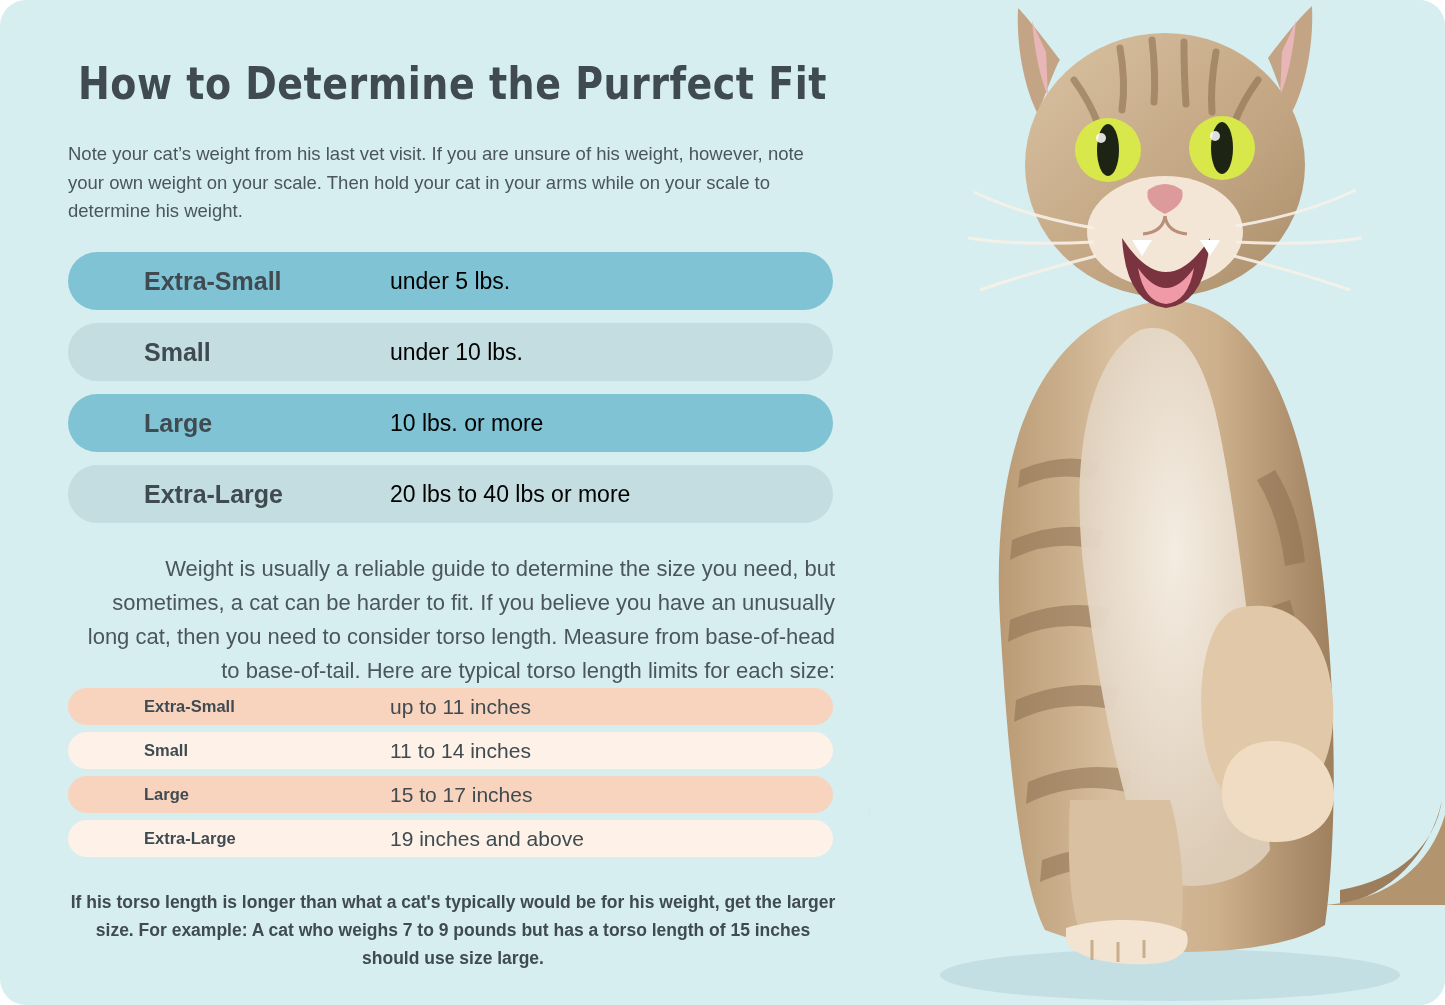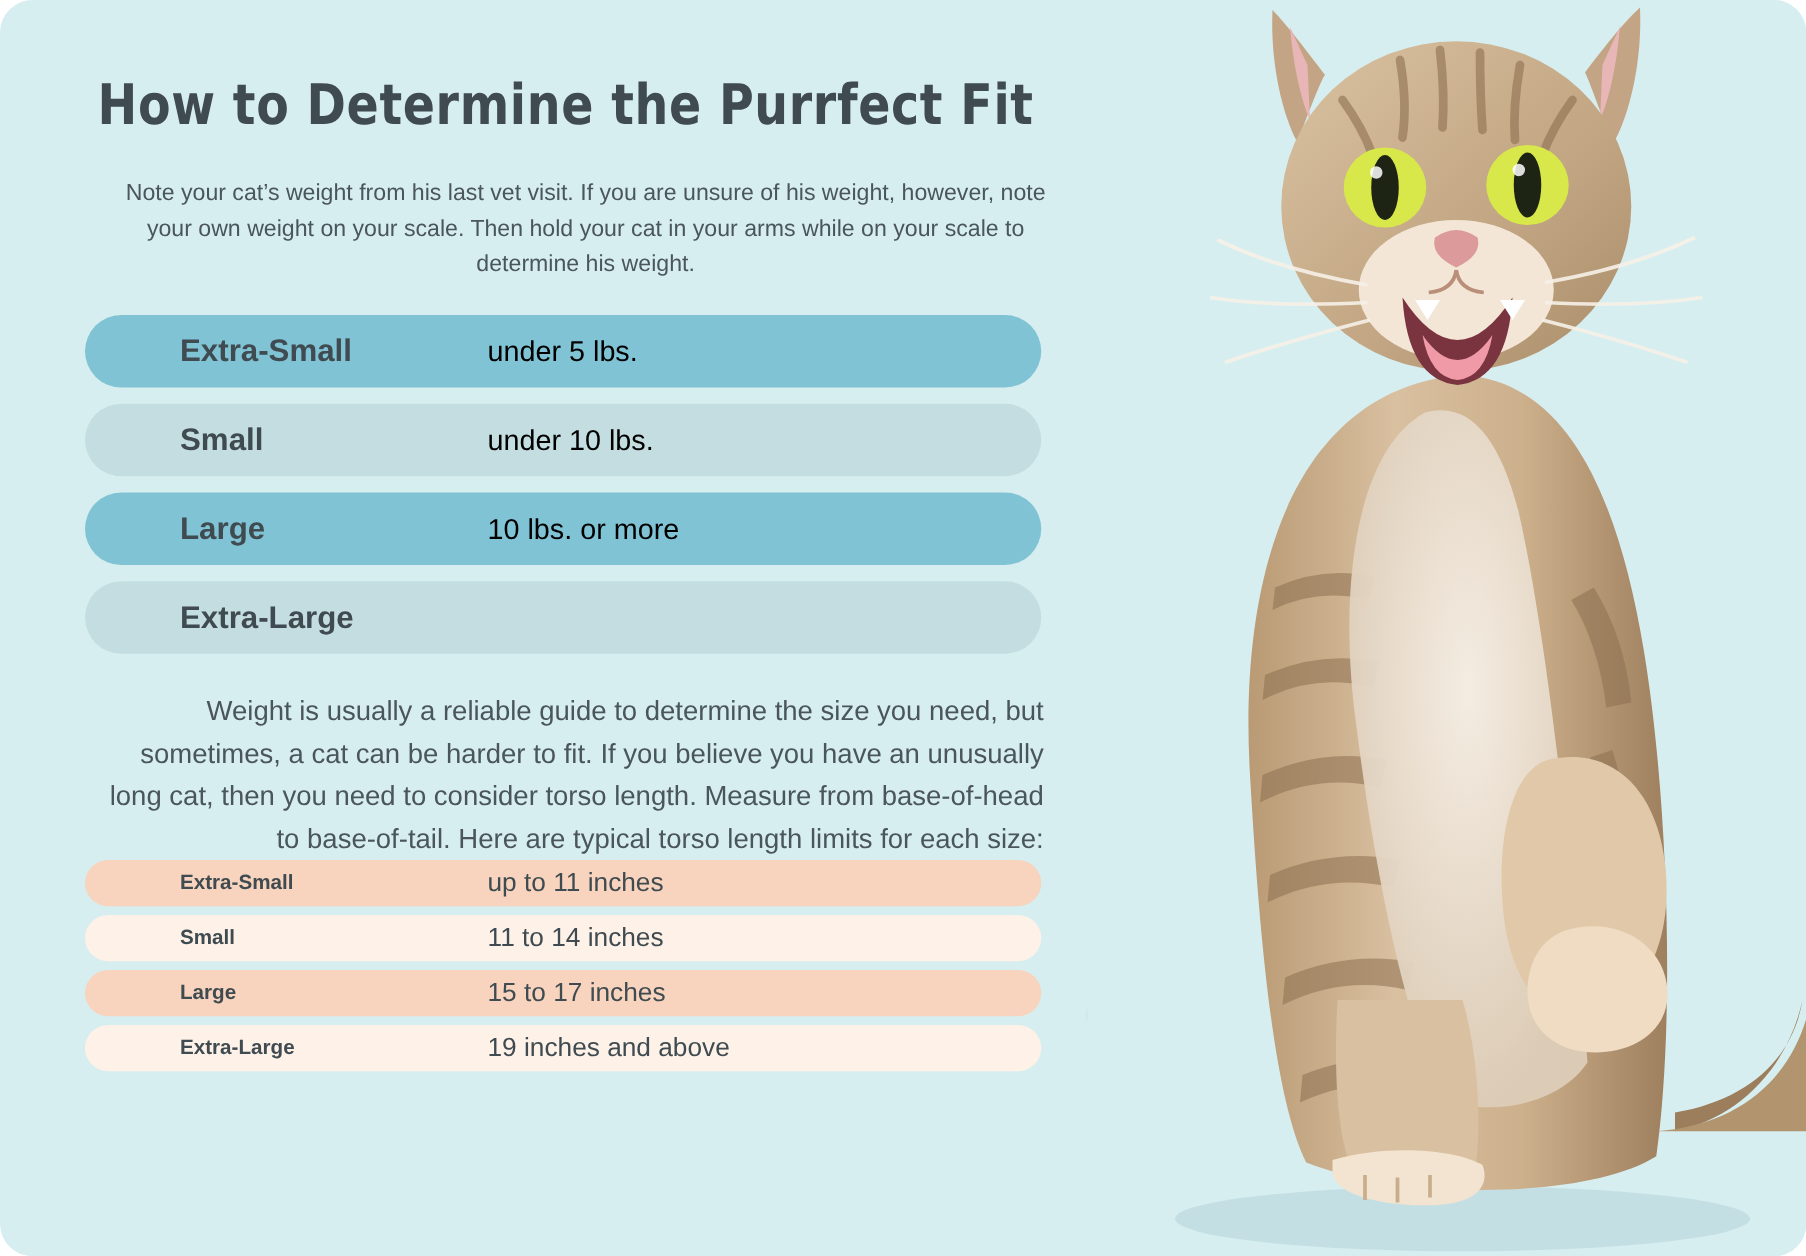--- a/index.html
+++ b/index.html
@@ -69,24 +69,23 @@
     font-weight: bold;
     font-size: 38px;
     letter-spacing: 0.5px;
     color: #3f4b50;
     transform: scaleY(1.18);
     transform-origin: left top;
   }
 
   .intro {
     position: absolute;
-    left: 86px;
+    left: 68px;
     top: 140px;
     width: 765px;
-    text-align: center;
     font-size: 18.5px;
     line-height: 1.55;
     color: #4a565b;
   }
 
   
   .weight-table {
     position: absolute;
     left: 68px;
     top: 252px;
@@ -309,20 +308,21 @@
       <div class="wrow even">
         <div class="label">Small</div>
         <div class="value">under 10 lbs.</div>
       </div>
       <div class="wrow odd">
         <div class="label">Large</div>
         <div class="value">10 lbs. or more</div>
       </div>
       <div class="wrow even">
         <div class="label">Extra-Large</div>
+        <div class="value">20 lbs to 40 lbs or more</div>
       </div>
     </div>
 
     <div class="midtext">Weight is usually a reliable guide to determine the size you need, but sometimes, a cat can be harder to fit. If you believe you have an unusually long cat, then you need to consider torso length. Measure from base-of-head to base-of-tail. Here are typical torso length limits for each size:</div>
 
     <div class="torso-table">
       <div class="trow odd">
         <div class="label">Extra-Small</div>
         <div class="value">up to 11 inches</div>
       </div>
@@ -333,15 +333,16 @@
       <div class="trow odd">
         <div class="label">Large</div>
         <div class="value">15 to 17 inches</div>
       </div>
       <div class="trow even">
         <div class="label">Extra-Large</div>
         <div class="value">19 inches and above</div>
       </div>
     </div>
 
+    <div class="footnote">If his torso length is longer than what a cat's typically would be for his weight, get the larger size. For example: A cat who weighs 7 to 9 pounds but has a torso length of 15 inches should use size large.</div>
 
   </div>
 </div>
 
 </body></html>

